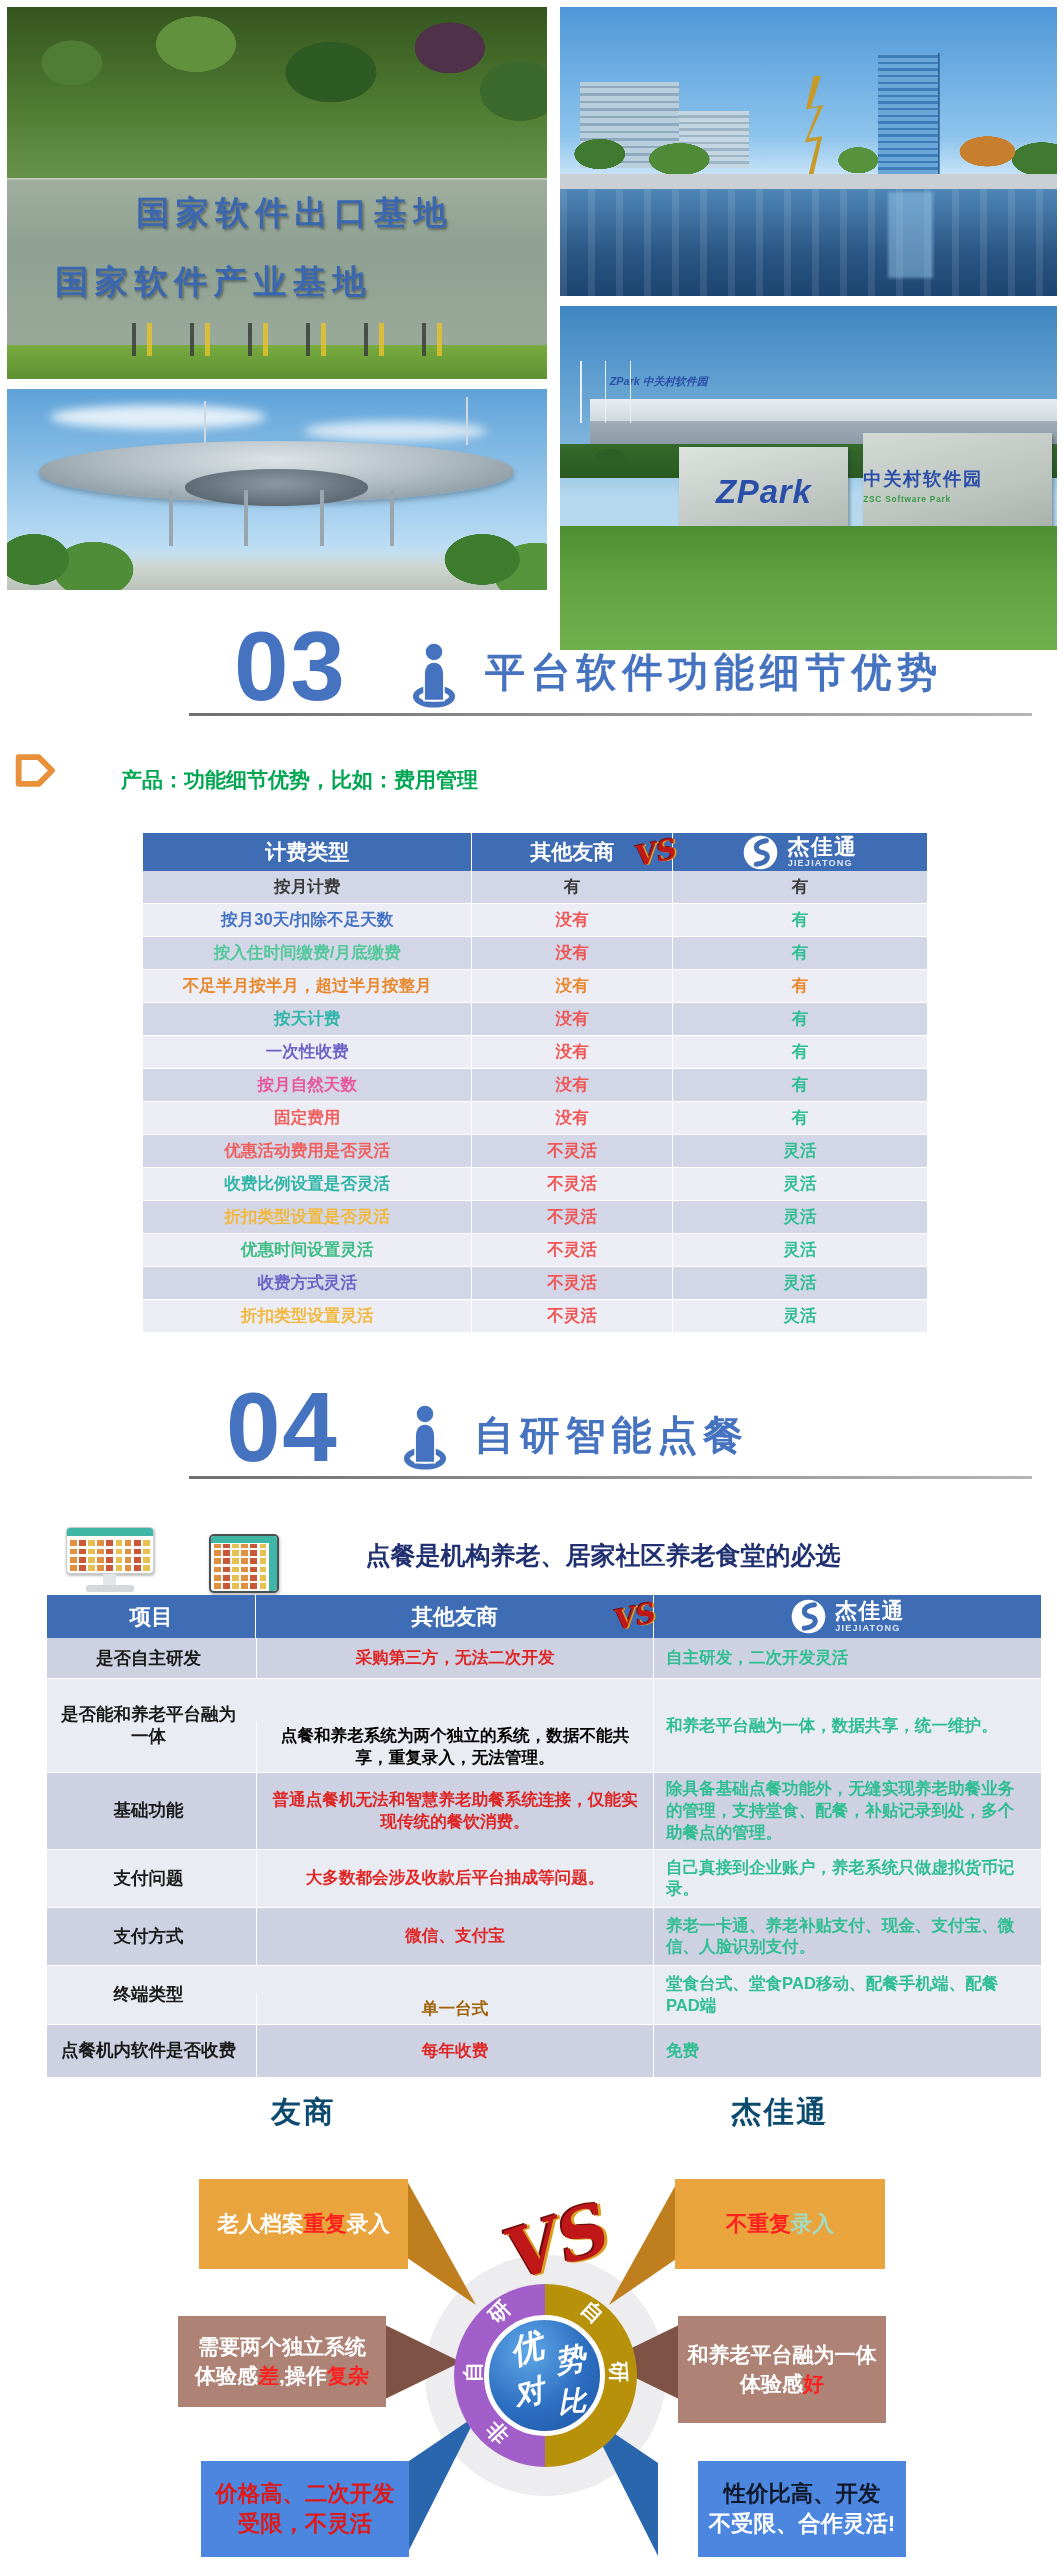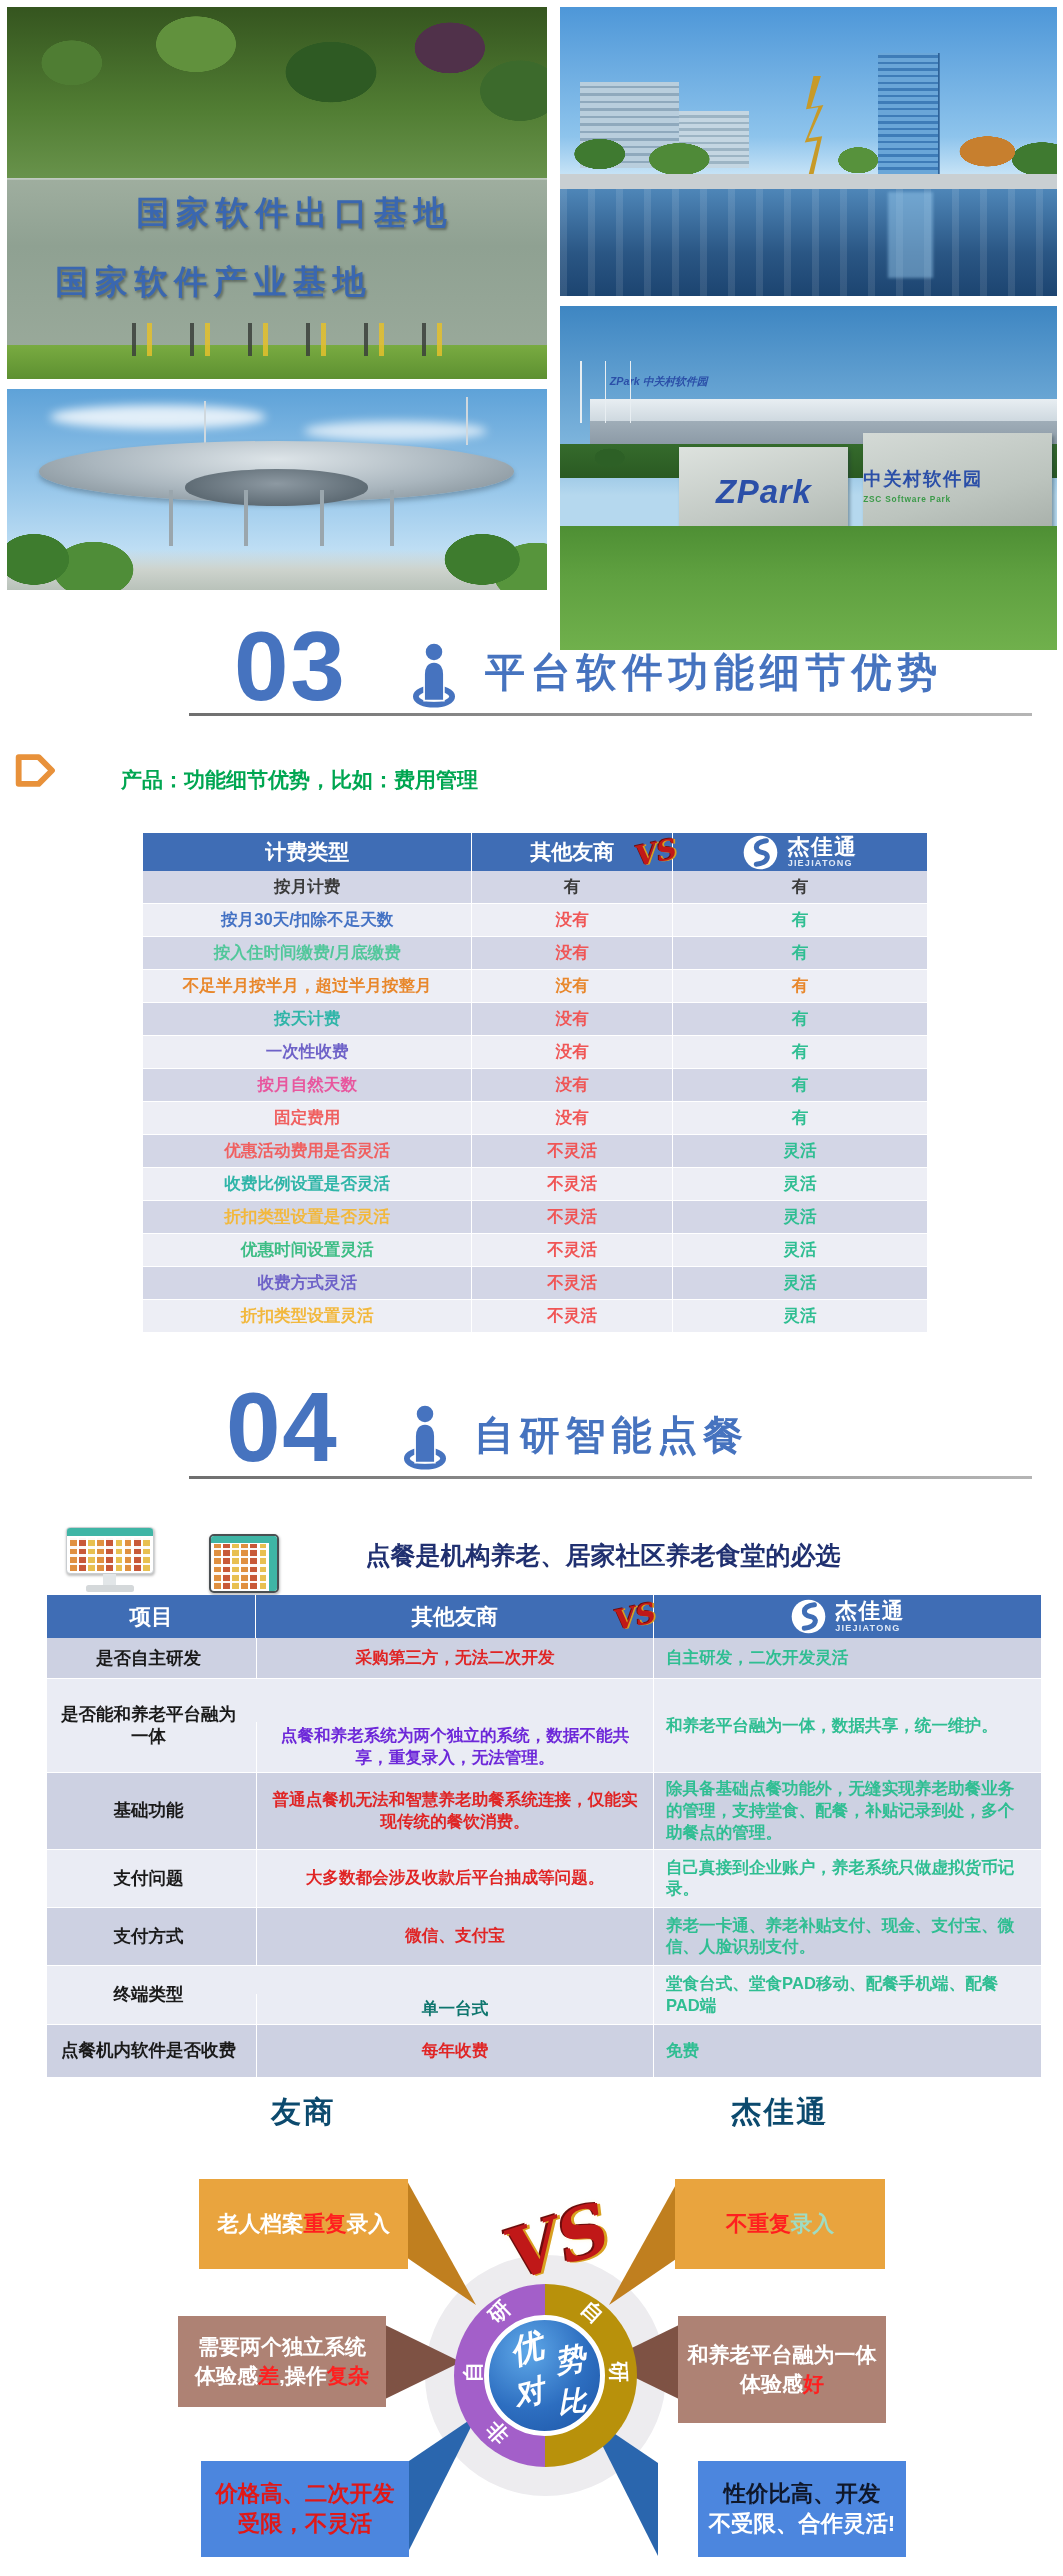--- a/index.html
+++ b/index.html
@@ -445,41 +445,41 @@
       </div>
     </div>
     <div id="t2-body">
         <div class="t2-row">
           <div class="t2-cell d0" style="color: rgb(26, 26, 26);">是否自主研发</div>
           <div class="t2-cell d1" style="color: rgb(224, 37, 37);">采购第三方，无法二次开发</div>
           <div class="t2-cell d2" style="color: rgb(47, 190, 146);">自主研发，二次开发灵活</div>
         </div>
         <div class="t2-row">
           <div class="t2-cell d0" style="color: rgb(26, 26, 26);">是否能和养老平台融为一体</div>
-          <div class="t2-cell d1" style="color: #6d28d9; margin-top: 43px;">点餐和养老系统为两个独立的系统，数据不能共享，重复录入，无法管理。</div>
+          <div class="t2-cell d1" style="color: #000000; margin-top: 43px;">点餐和养老系统为两个独立的系统，数据不能共享，重复录入，无法管理。</div>
           <div class="t2-cell d2" style="color: rgb(47, 190, 146);">和养老平台融为一体，数据共享，统一维护。</div>
         </div>
         <div class="t2-row">
           <div class="t2-cell d0" style="color: rgb(26, 26, 26);">基础功能</div>
           <div class="t2-cell d1" style="color: rgb(224, 37, 37);">普通点餐机无法和智慧养老助餐系统连接，仅能实现传统的餐饮消费。</div>
           <div class="t2-cell d2" style="color: rgb(47, 190, 146);">除具备基础点餐功能外，无缝实现养老助餐业务的管理，支持堂食、配餐，补贴记录到处，多个助餐点的管理。</div>
         </div>
         <div class="t2-row">
           <div class="t2-cell d0" style="color: rgb(26, 26, 26);">支付问题</div>
           <div class="t2-cell d1" style="color: rgb(224, 37, 37);">大多数都会涉及收款后平台抽成等问题。</div>
           <div class="t2-cell d2" style="color: rgb(47, 190, 146);">自己真接到企业账户，养老系统只做虚拟货币记录。</div>
         </div>
         <div class="t2-row">
           <div class="t2-cell d0" style="color: rgb(26, 26, 26);">支付方式</div>
           <div class="t2-cell d1" style="color: rgb(224, 37, 37);">微信、支付宝</div>
           <div class="t2-cell d2" style="color: rgb(47, 190, 146);">养老一卡通、养老补贴支付、现金、支付宝、微信、人脸识别支付。</div>
         </div>
         <div class="t2-row">
           <div class="t2-cell d0" style="color: rgb(26, 26, 26);">终端类型</div>
-          <div class="t2-cell d1" style="color: #0f766e; margin-top: 28px;">单一台式</div>
+          <div class="t2-cell d1" style="color: #a16207; margin-top: 28px;">单一台式</div>
           <div class="t2-cell d2" style="color: rgb(47, 190, 146);">堂食台式、堂食PAD移动、配餐手机端、配餐PAD端</div>
         </div>
         <div class="t2-row">
           <div class="t2-cell d0" style="color: rgb(26, 26, 26);">点餐机内软件是否收费</div>
           <div class="t2-cell d1" style="color: rgb(224, 37, 37);">每年收费</div>
           <div class="t2-cell d2" style="color: rgb(47, 190, 146);">免费</div>
         </div>
       </div>
   </div>
 

